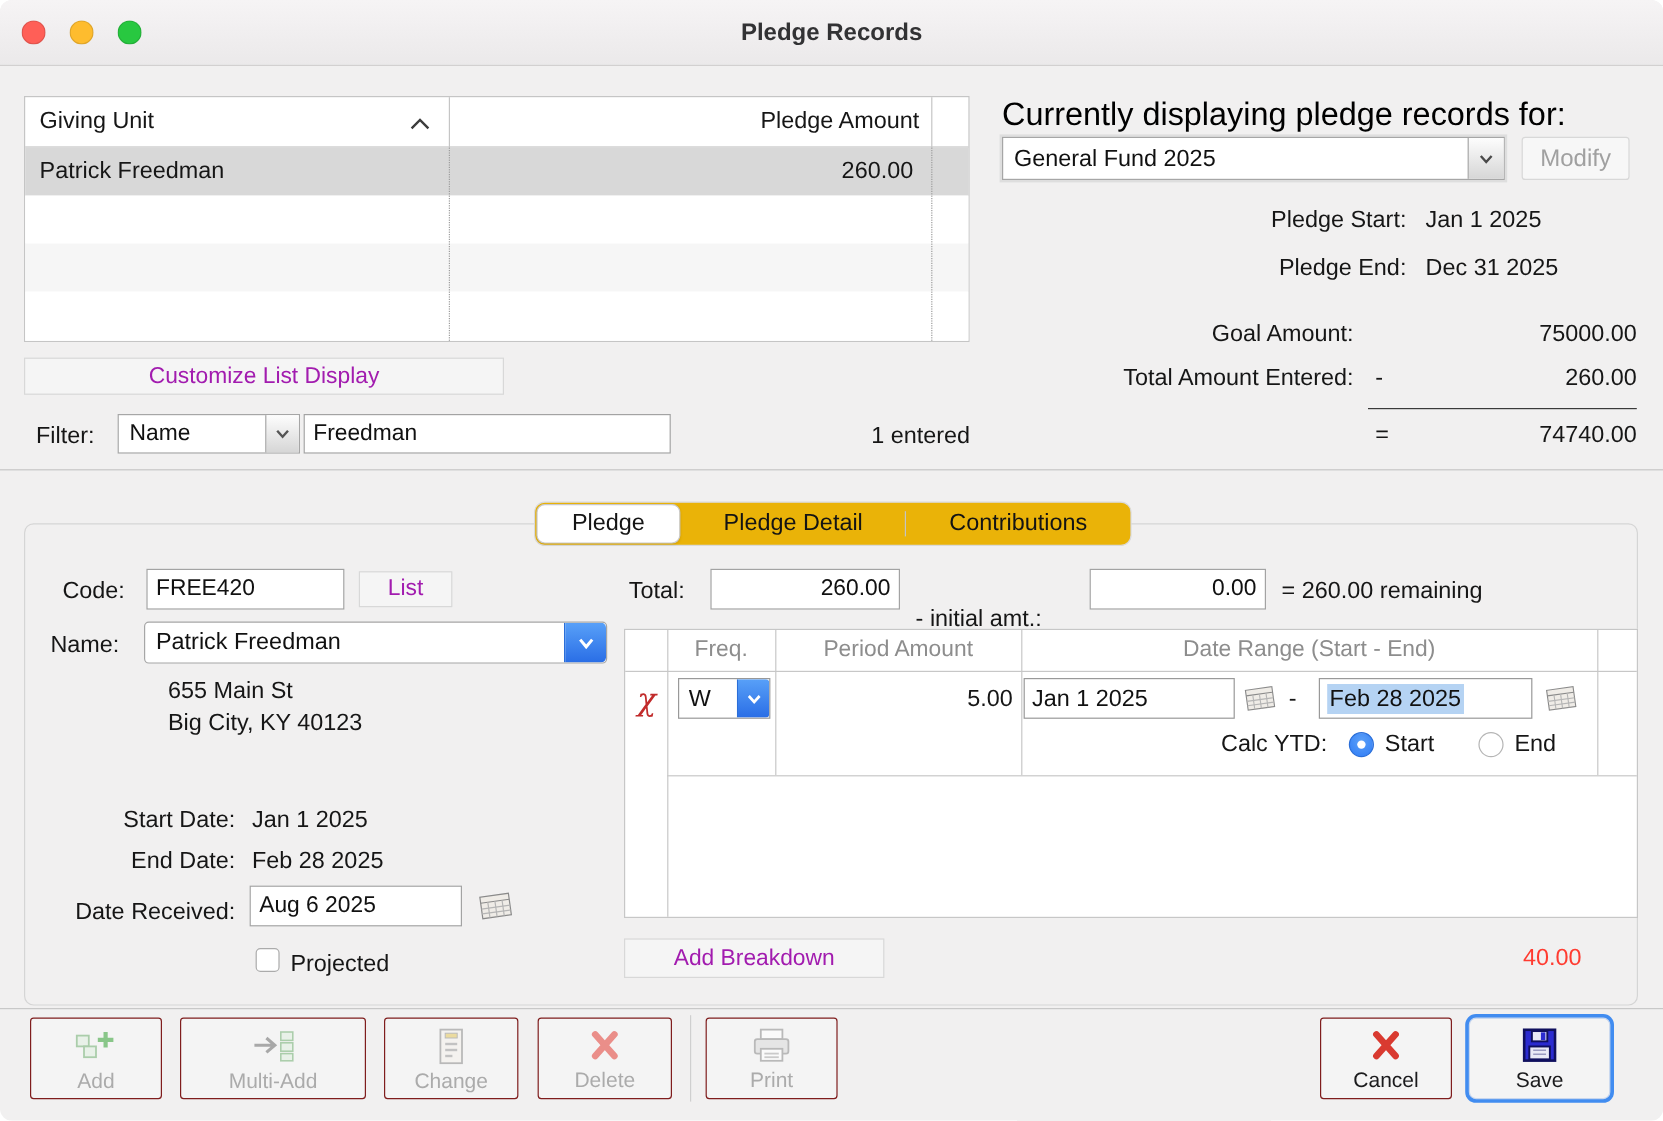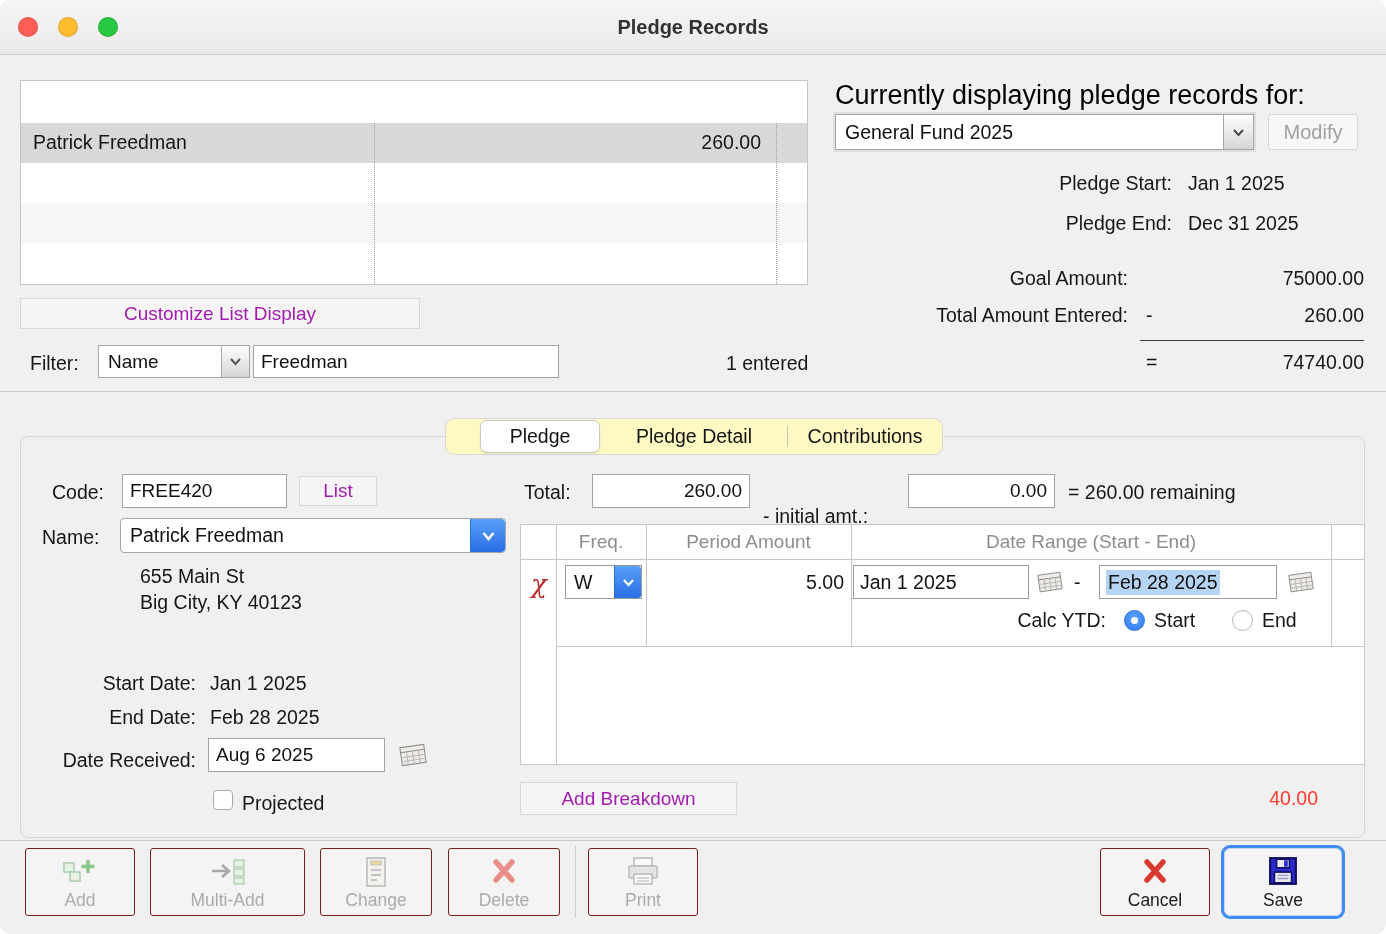--- a/index.html
+++ b/index.html
@@ -26,21 +26,21 @@
   .selhl{background:#b5d3f3;padding:1px 2px;}
   
   .popup{position:absolute;background:#fff;border:1px solid #a6a6a6;display:flex;align-items:stretch;box-sizing:border-box;}
   .popup-text{flex:1;display:flex;align-items:center;padding-left:9px;font-size:19px;color:#111;white-space:nowrap;overflow:hidden;}
   .popup-btn{width:27px;background:linear-gradient(#fdfdfd,#d6d6d6);border-left:1px solid #a6a6a6;display:flex;align-items:center;justify-content:center;}
   .popup-btn-blue{width:34px;background:linear-gradient(#58a0f8,#2a6ee6);border-left:1px solid #2a6ed8;border-radius:0 4px 4px 0;display:flex;align-items:center;justify-content:center;}
   
   .flatbtn{position:absolute;box-sizing:border-box;background:#f5f5f5;border:1px solid #d8d8d8;font-size:19px;color:#a21caf;display:flex;align-items:center;justify-content:center;cursor:default;}
   .flatbtn.disabled{color:#a0a0a0;background:#f7f7f7;}
   
-  .tabgroup{position:absolute;left:445px;top:418px;width:498px;height:37px;background:#fef9c3;border:1px solid #dadada;border-radius:9px;display:flex;align-items:stretch;box-sizing:border-box;padding-left:33px;}
+  .tabgroup{position:absolute;left:445px;top:418px;width:498px;height:37px;background:#eab308;border:1px solid #dadada;border-radius:9px;display:flex;align-items:stretch;box-sizing:border-box;}
   .tab{display:flex;align-items:center;justify-content:center;font-size:19.5px;color:#141414;}
   .tab.active{background:#fff;border:1px solid #c9c9c9;border-radius:7px;margin:1px;box-shadow:0 1px 2px rgba(0,0,0,.08);}
   .tabdiv{width:1px;background:#c4c4c4;margin:7px 0;}
   
   .radio{position:absolute;width:21px;height:21px;border-radius:50%;box-sizing:border-box;}
   .radio.on{background:radial-gradient(circle at 50% 35%,#5ba0f8,#2f7cf6);border:1px solid #2a6ed8;}
   .radio.on::after{content:"";position:absolute;left:6px;top:6px;width:7px;height:7px;border-radius:50%;background:#fff;}
   .radio.off{background:#fff;border:1.5px solid #b5b5b5;}
   .checkbox{position:absolute;width:20px;height:20px;background:#fff;border:1.5px solid #ababab;border-radius:4px;box-sizing:border-box;}
   
@@ -63,20 +63,31 @@
 
   <div class="titlebar">
     <span class="wtitle">Pledge Records</span>
     <span class="light" style="left:18px;background:#ff5f57;"></span>
     <span class="light" style="left:58px;background:#febc2e;"></span>
     <span class="light" style="left:98px;background:#28c840;"></span>
   </div>
 
   <div class="panelbox" style="left:20px;top:80px;width:788px;height:205px;">
 
+    <div class="abs" style="left:0;top:0;width:786px;height:42px;border-bottom:1px solid #c5c5c5;box-sizing:border-box;">
+      <span class="abs t" style="left:12px;top:9px;">Giving Unit</span>
+      <span class="abs" style="left:320px;top:15px;">
+        <svg width="18" height="11" viewBox="0 0 18 11">
+            <polyline points="2,9 9,2 16,9" fill="none" stroke="#3c3c3c" stroke-width="2"></polyline>
+          </svg>
+      </span>
+      <span class="abs t rt" style="left:363px;top:9px;width:382px;">Pledge Amount</span>
+      <span class="vline" style="left:353px;top:0;height:42px;"></span>
+      <span class="vline" style="left:755px;top:0;height:42px;"></span>
+    </div>
 
     <div class="abs" style="left:0;top:42px;width:786px;height:40px;background:#d8d8d8;">
       <span class="abs t" style="left:12px;top:8px;">Patrick Freedman</span>
       <span class="abs t rt" style="left:363px;top:8px;width:377px;">260.00</span>
     </div>
     <div class="abs" style="left:0;top:82px;width:786px;height:40px;background:#ffffff;"></div>
     <div class="abs" style="left:0;top:122px;width:786px;height:40px;background:#f6f6f6;"></div>
     <div class="abs" style="left:0;top:162px;width:786px;height:41px;background:#ffffff;"></div>
     <span class="vdot" style="left:353px;top:42px;height:161px;"></span>
     <span class="vdot" style="left:755px;top:42px;height:161px;"></span>

